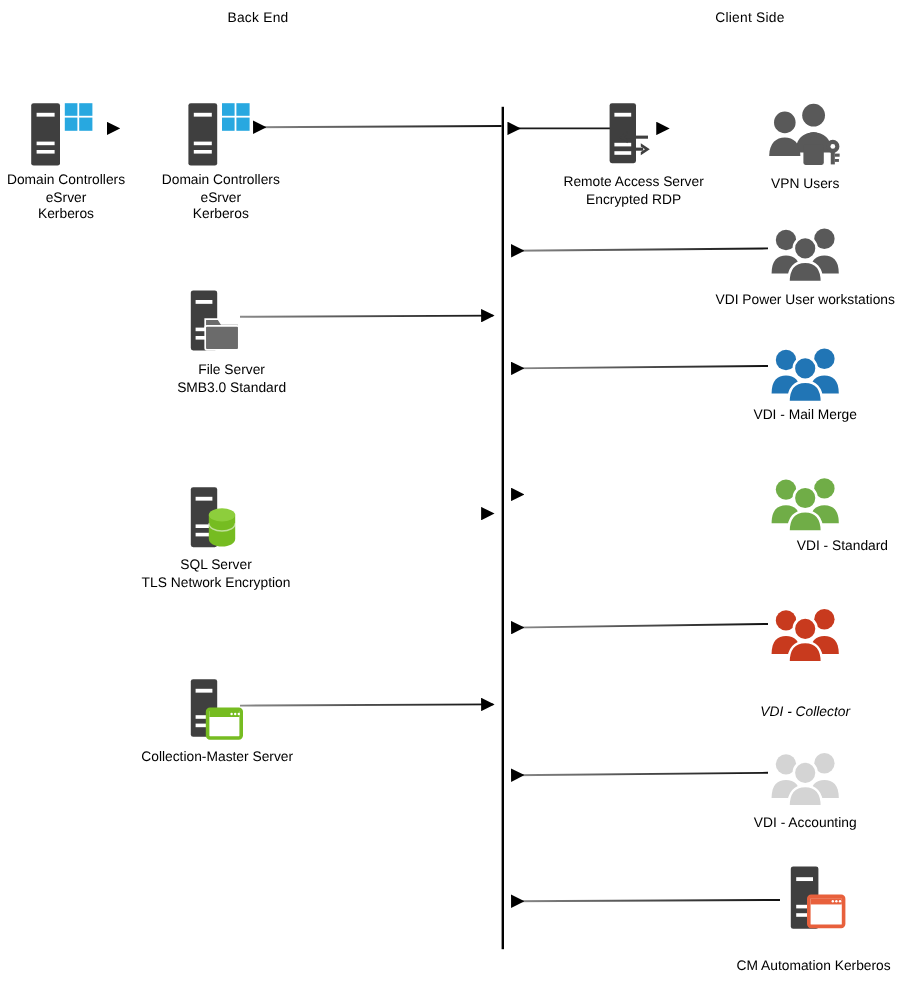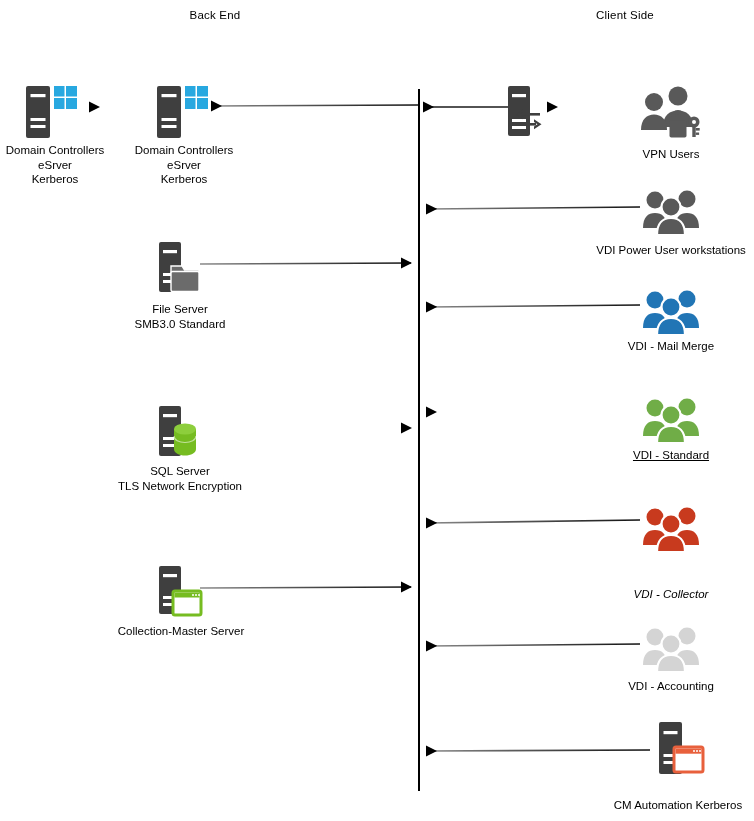--- a/index.html
+++ b/index.html
@@ -184,20 +184,24 @@
       <rect x="8" y="37" width="14" height="3" fill="#ffffff"></rect>
       <rect x="8" y="44" width="14" height="3" fill="#ffffff"></rect>
       <g fill="#3f3f3f" stroke="#3f3f3f">
         <path d="M 12 31 L 36 31 L 36 33.6 L 12 33.6 z" stroke-width="0"></path>
         <path d="M 19 27.3 L 12.2 32.3 L 19 37.3 L 19 34.6 L 16 32.3 L 19 30 z" stroke-width="0"></path>
         <path d="M 8 41 L 32 41 L 32 43.6 L 8 43.6 z" stroke-width="0"></path>
         <path d="M 30 37.3 L 37.5 42.3 L 30 47.3 L 30 44.6 L 33.5 42.3 L 30 40 z" stroke-width="0"></path>
       </g>
     </svg>
   </div>
+  <div class="caption" style="left:528px; top:145px;">
+    <span>Remote Access Server</span>
+    <span class="l2">Encrypted RDP</span>
+  </div>
 
   <div class="node" style="left:640px; top:85px;">
     <svg width="62" height="56" viewBox="0 0 62 56">
       <g fill="#595959">
         <circle cx="38" cy="11" r="9.5"></circle>
         <path d="M 23 42 C 23 30 30 25.5 38 25.5 C 46 25.5 53 30 53 42 z"></path>
         <circle cx="14" cy="17" r="9"></circle>
         <path d="M 1 45 C 1 34 7 29.5 14 29.5 C 21 29.5 27 34 27 45 z"></path>
       </g>
       <g fill="#595959">
@@ -238,21 +242,21 @@
       <rect x="4" y="2" width="22" height="50" rx="2" fill="#3f3f3f"></rect>
       <rect x="8" y="10" width="14" height="3.2" fill="#ffffff"></rect>
       <rect x="8" y="33" width="14" height="3" fill="#ffffff"></rect>
       <rect x="8" y="40" width="14" height="3" fill="#ffffff"></rect>
       <g fill="#6b6b6b" stroke="#ffffff" stroke-width="1.4">
         <path d="M 16 26 L 27 26 L 29.5 30 L 44 30 L 44 34 L 16 34 z"></path>
         <rect x="16" y="31.5" width="28" height="20" rx="1.5"></rect>
       </g>
     </svg>
   </div>
-  <div class="caption" style="left:180px; top:302px;">
+  <div class="caption" style="left:193px; top:302px;">
     <span>File Server</span>
     <span class="l2">SMB3.0 Standard</span>
   </div>
 
   <div class="node" style="left:643px; top:288px;">
     <svg width="58" height="48" viewBox="0 0 58 48">
       <g fill="#2175b5">
         <circle cx="12" cy="12" r="8.5"></circle>
         <path d="M 0 40 C 0 29 5 25 12 25 C 19 25 24 29 24 40 z"></path>
         <circle cx="44" cy="11" r="8.5"></circle>
@@ -293,21 +297,21 @@
         <path d="M 0 40 C 0 29 5 25 12 25 C 19 25 24 29 24 40 z"></path>
         <circle cx="44" cy="11" r="8.5"></circle>
         <path d="M 32 40 C 32 29 37 25 44 25 C 51 25 56 29 56 40 z"></path>
       </g>
       <g fill="#70ad47" stroke="#ffffff" stroke-width="2.2">
         <circle cx="28" cy="19" r="9.5"></circle>
         <path d="M 14 47 C 14 35 20 30 28 30 C 36 30 42 35 42 47 z"></path>
       </g>
     </svg>
   </div>
-  <div class="caption" style="left:671px; top:448px;text-decoration:underline;">
+  <div class="caption" style="left:702px; top:448px;">
     <span>VDI - Standard</span>
   </div>
 
   <div class="node" style="left:643px; top:505px;">
     <svg width="58" height="48" viewBox="0 0 58 48">
       <g fill="#c83a1e">
         <circle cx="12" cy="12" r="8.5"></circle>
         <path d="M 0 40 C 0 29 5 25 12 25 C 19 25 24 29 24 40 z"></path>
         <circle cx="44" cy="11" r="8.5"></circle>
         <path d="M 32 40 C 32 29 37 25 44 25 C 51 25 56 29 56 40 z"></path>

